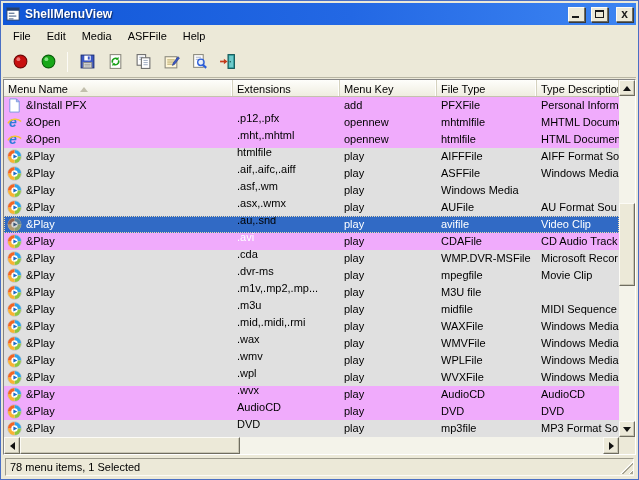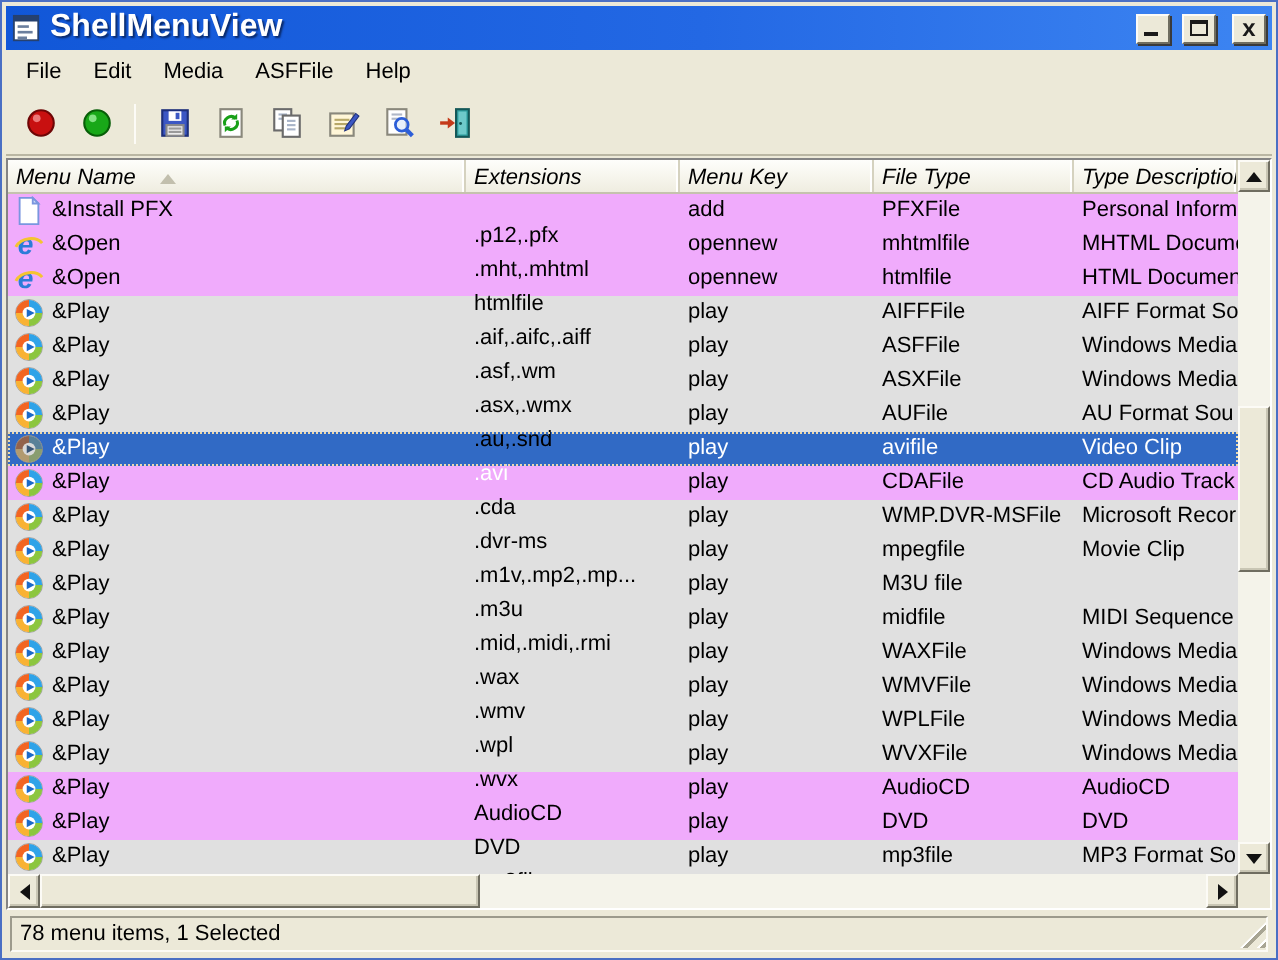--- a/index.html
+++ b/index.html
@@ -20,21 +20,21 @@
   }
 
   
   .titlebar{
     height:22px;flex:0 0 22px;
     background:linear-gradient(90deg,#1157D8 0%,#2368E4 55%,#3D85F2 100%);
     display:flex;align-items:center;gap:4px;padding:0 3px;
   }
   .app-icon{width:15px;height:15px;flex:0 0 15px;}
   .title-text{
-    flex:1;color:#fff;font-size:16px;font-weight:bold;
+    flex:1;color:#fff;font-size:12px;font-weight:bold;
     text-shadow:1px 1px 1px #0A2A6A;white-space:nowrap;overflow:hidden;
   }
   .win-btn{
     width:17px;height:15px;margin-left:2px;
     background:#ECE9D8;
     border:1px solid;border-color:#FCFBF6 #6F6D60 #6F6D60 #FCFBF6;
     box-shadow:1px 1px 0 #3A3A3A;
     display:flex;align-items:center;justify-content:center;
     position:relative;cursor:default;
   }
@@ -63,21 +63,21 @@
     background:#fff;overflow:hidden;
   }
   .header-row{
     display:flex;height:17px;width:615px;
     background:linear-gradient(#FEFEFB,#EFEDE0);
     border-bottom:1px solid #C5C2AE;
   }
   .hcell{
     padding:2px 21px 0 4px;font-size:11px;color:#000;white-space:nowrap;overflow:hidden;
     border-right:1px solid #D5D2BF;box-shadow:inset -1px 0 0 #FFFFFF;
-    display:flex;align-items:center;gap:12px;font-style:italic;
+    display:flex;align-items:center;gap:12px;
   }
   .sort-arrow{
     width:0;height:0;border-left:4px solid transparent;border-right:4px solid transparent;
     border-bottom:5px solid #C2BFAD;
   }
   .rows{width:615px;}
   .row{display:flex;height:17px;align-items:center;font-size:11px;background:#f0abfc;color:#000;}
   .row.shaded{background:#E0E0E0;}
   .row.selected{background:#316AC5;color:#fff;outline:1px dotted #EBD9AE;outline-offset:-1px;}
   .cell{padding:0 4px;white-space:nowrap;overflow:hidden;height:17px;line-height:17px;}
@@ -372,21 +372,20 @@
                 <path d="M8 15A7 7 0 0 1 1 8L8 8z" fill="#F9B233"></path>
                 <path d="M1 8A7 7 0 0 1 8 1L8 8z" fill="#F26522"></path>
                 <circle cx="8" cy="8" r="3.4" fill="#FFFFFF"></circle>
                 <path d="M6.8 5.8L11 8L6.8 10.2z" fill="#1B6AC8"></path>
               </svg>
             </span>
       <span class="row-label">&amp;Play</span>
     </div>
     <div class="cell c1">.asx,.wmx</div>
     <div class="cell c2">play</div>
-    <div class="cell c3">ASXFile</div>
     <div class="cell c4">Windows Media</div>
   </div>
         <div class="row shaded">
     <div class="cell c0">
       <span class="row-icon">
               <svg viewBox="0 0 16 16">
                 <circle cx="8" cy="8" r="7.2" fill="#FFFFFF" stroke="#9A9A9A" stroke-width="0.5"></circle>
                 <path d="M8 1A7 7 0 0 1 15 8L8 8z" fill="#2FA3E8"></path>
                 <path d="M15 8A7 7 0 0 1 8 15L8 8z" fill="#8CC63F"></path>
                 <path d="M8 15A7 7 0 0 1 1 8L8 8z" fill="#F9B233"></path>

